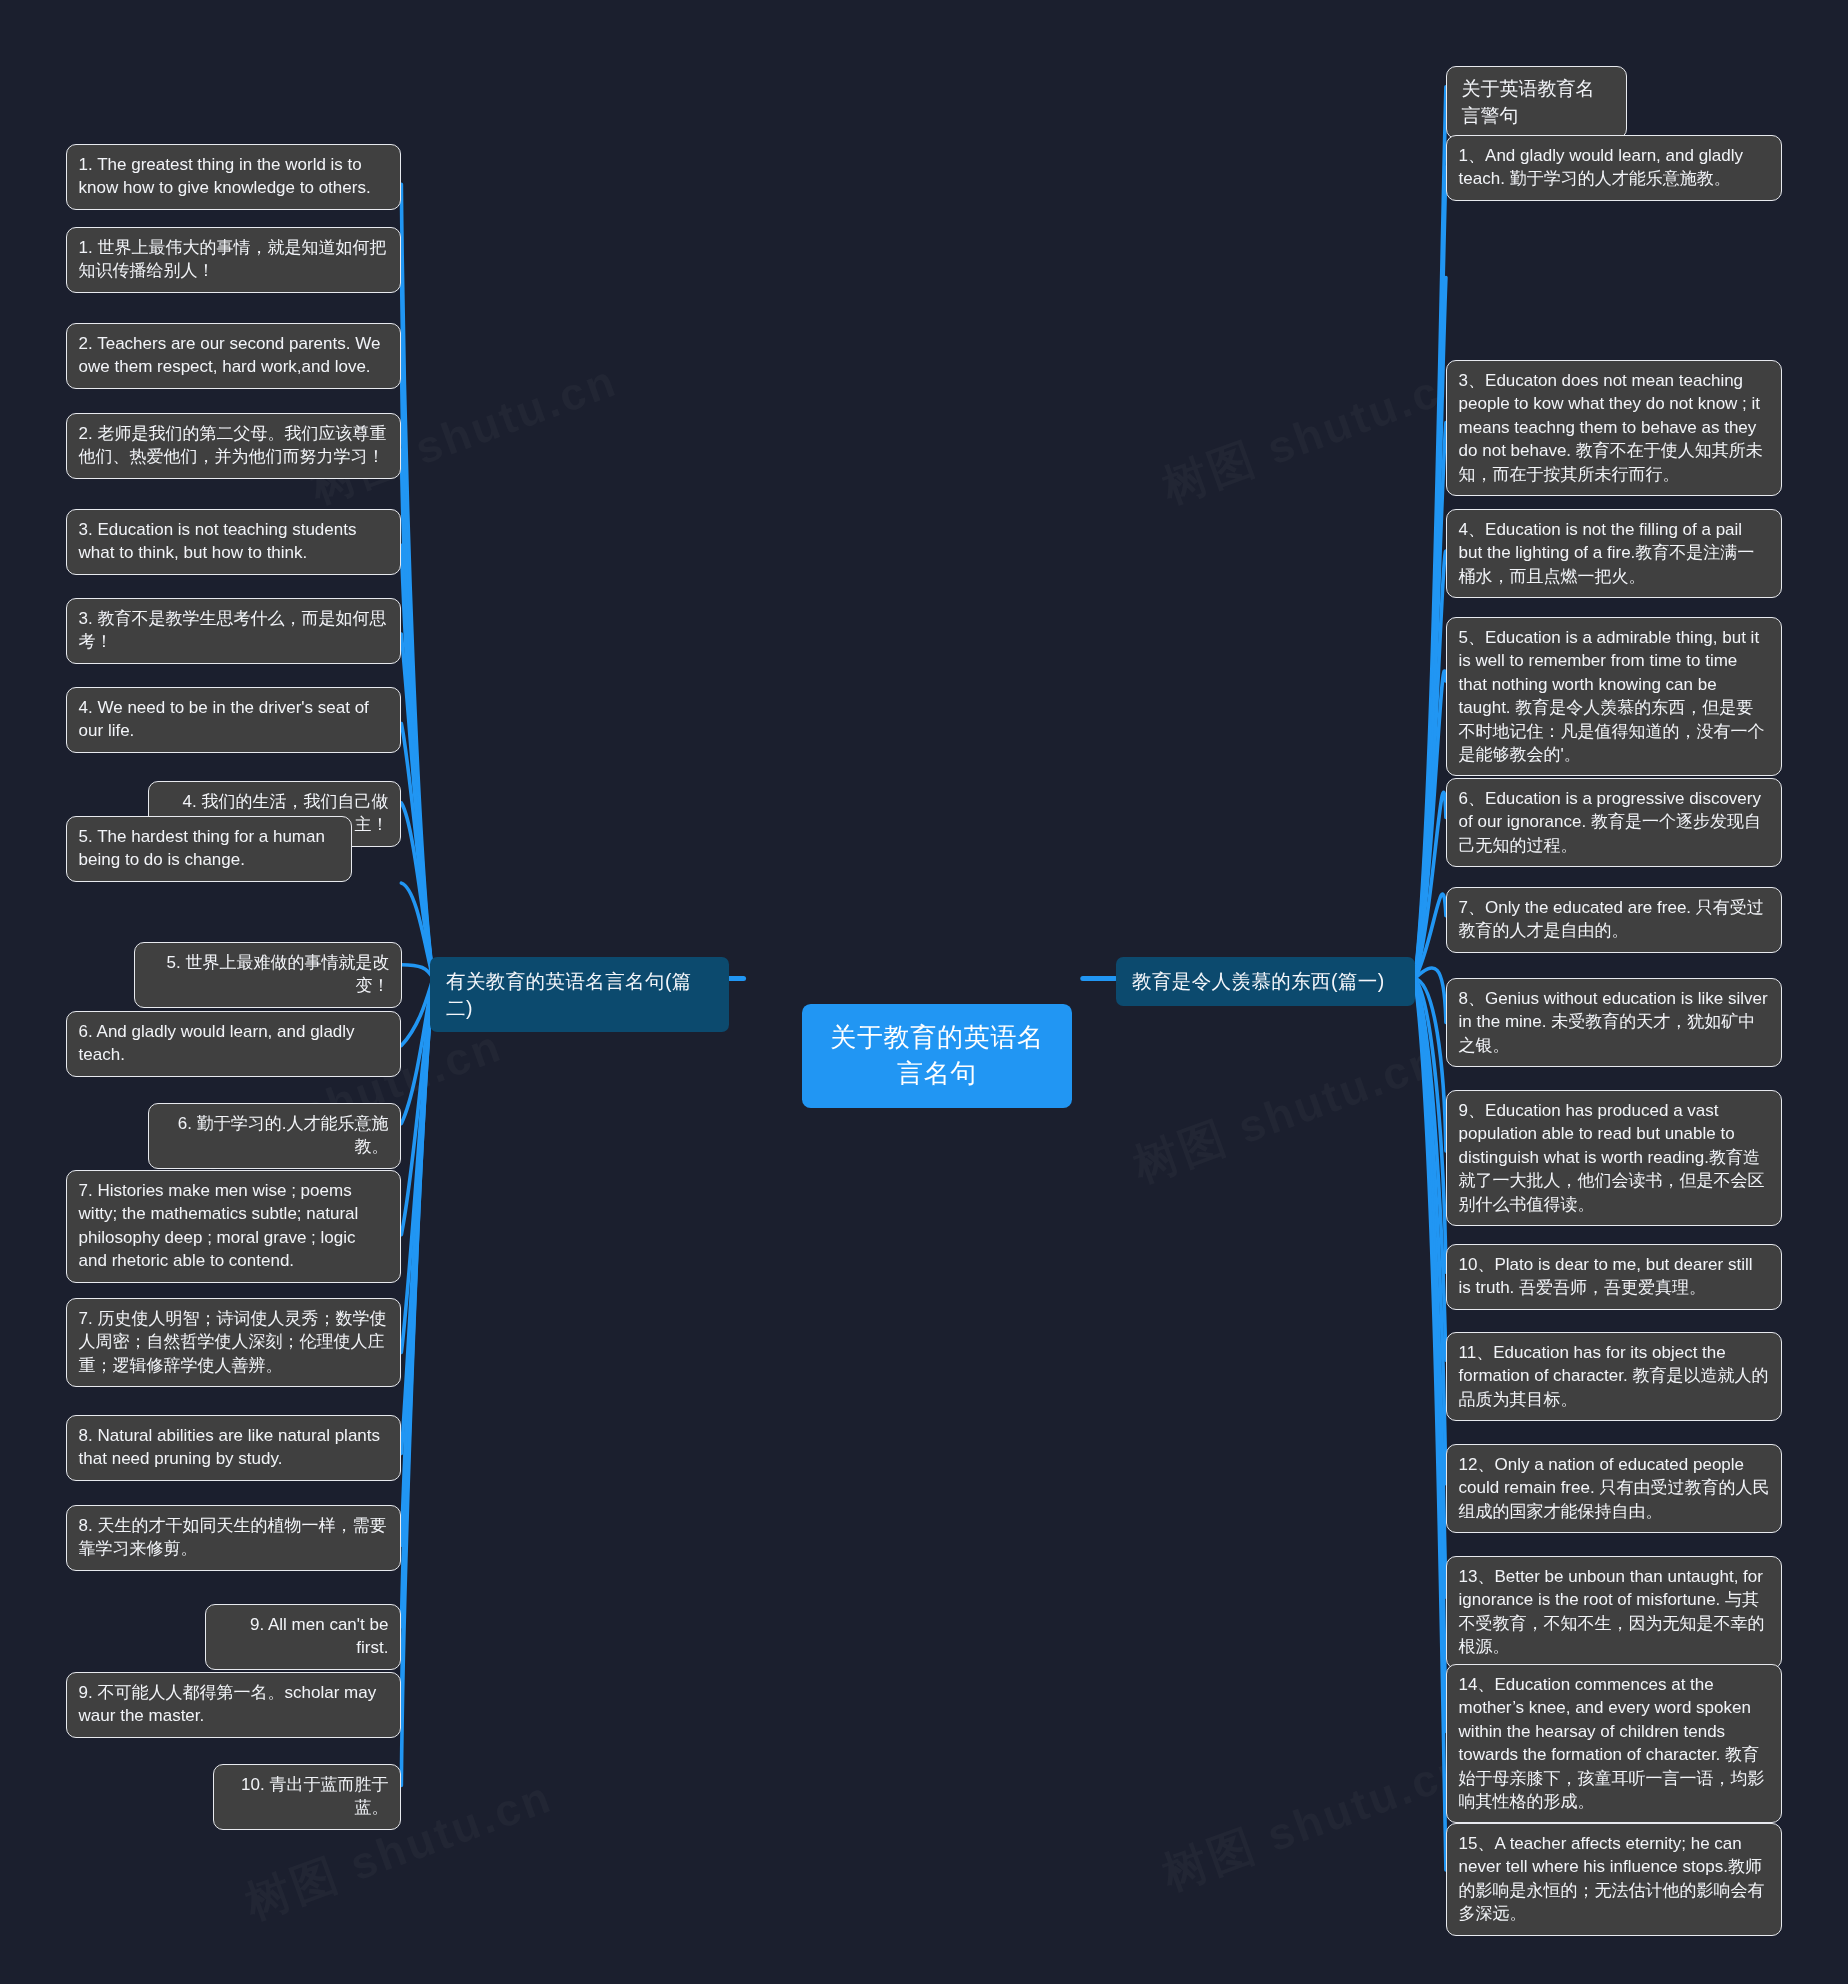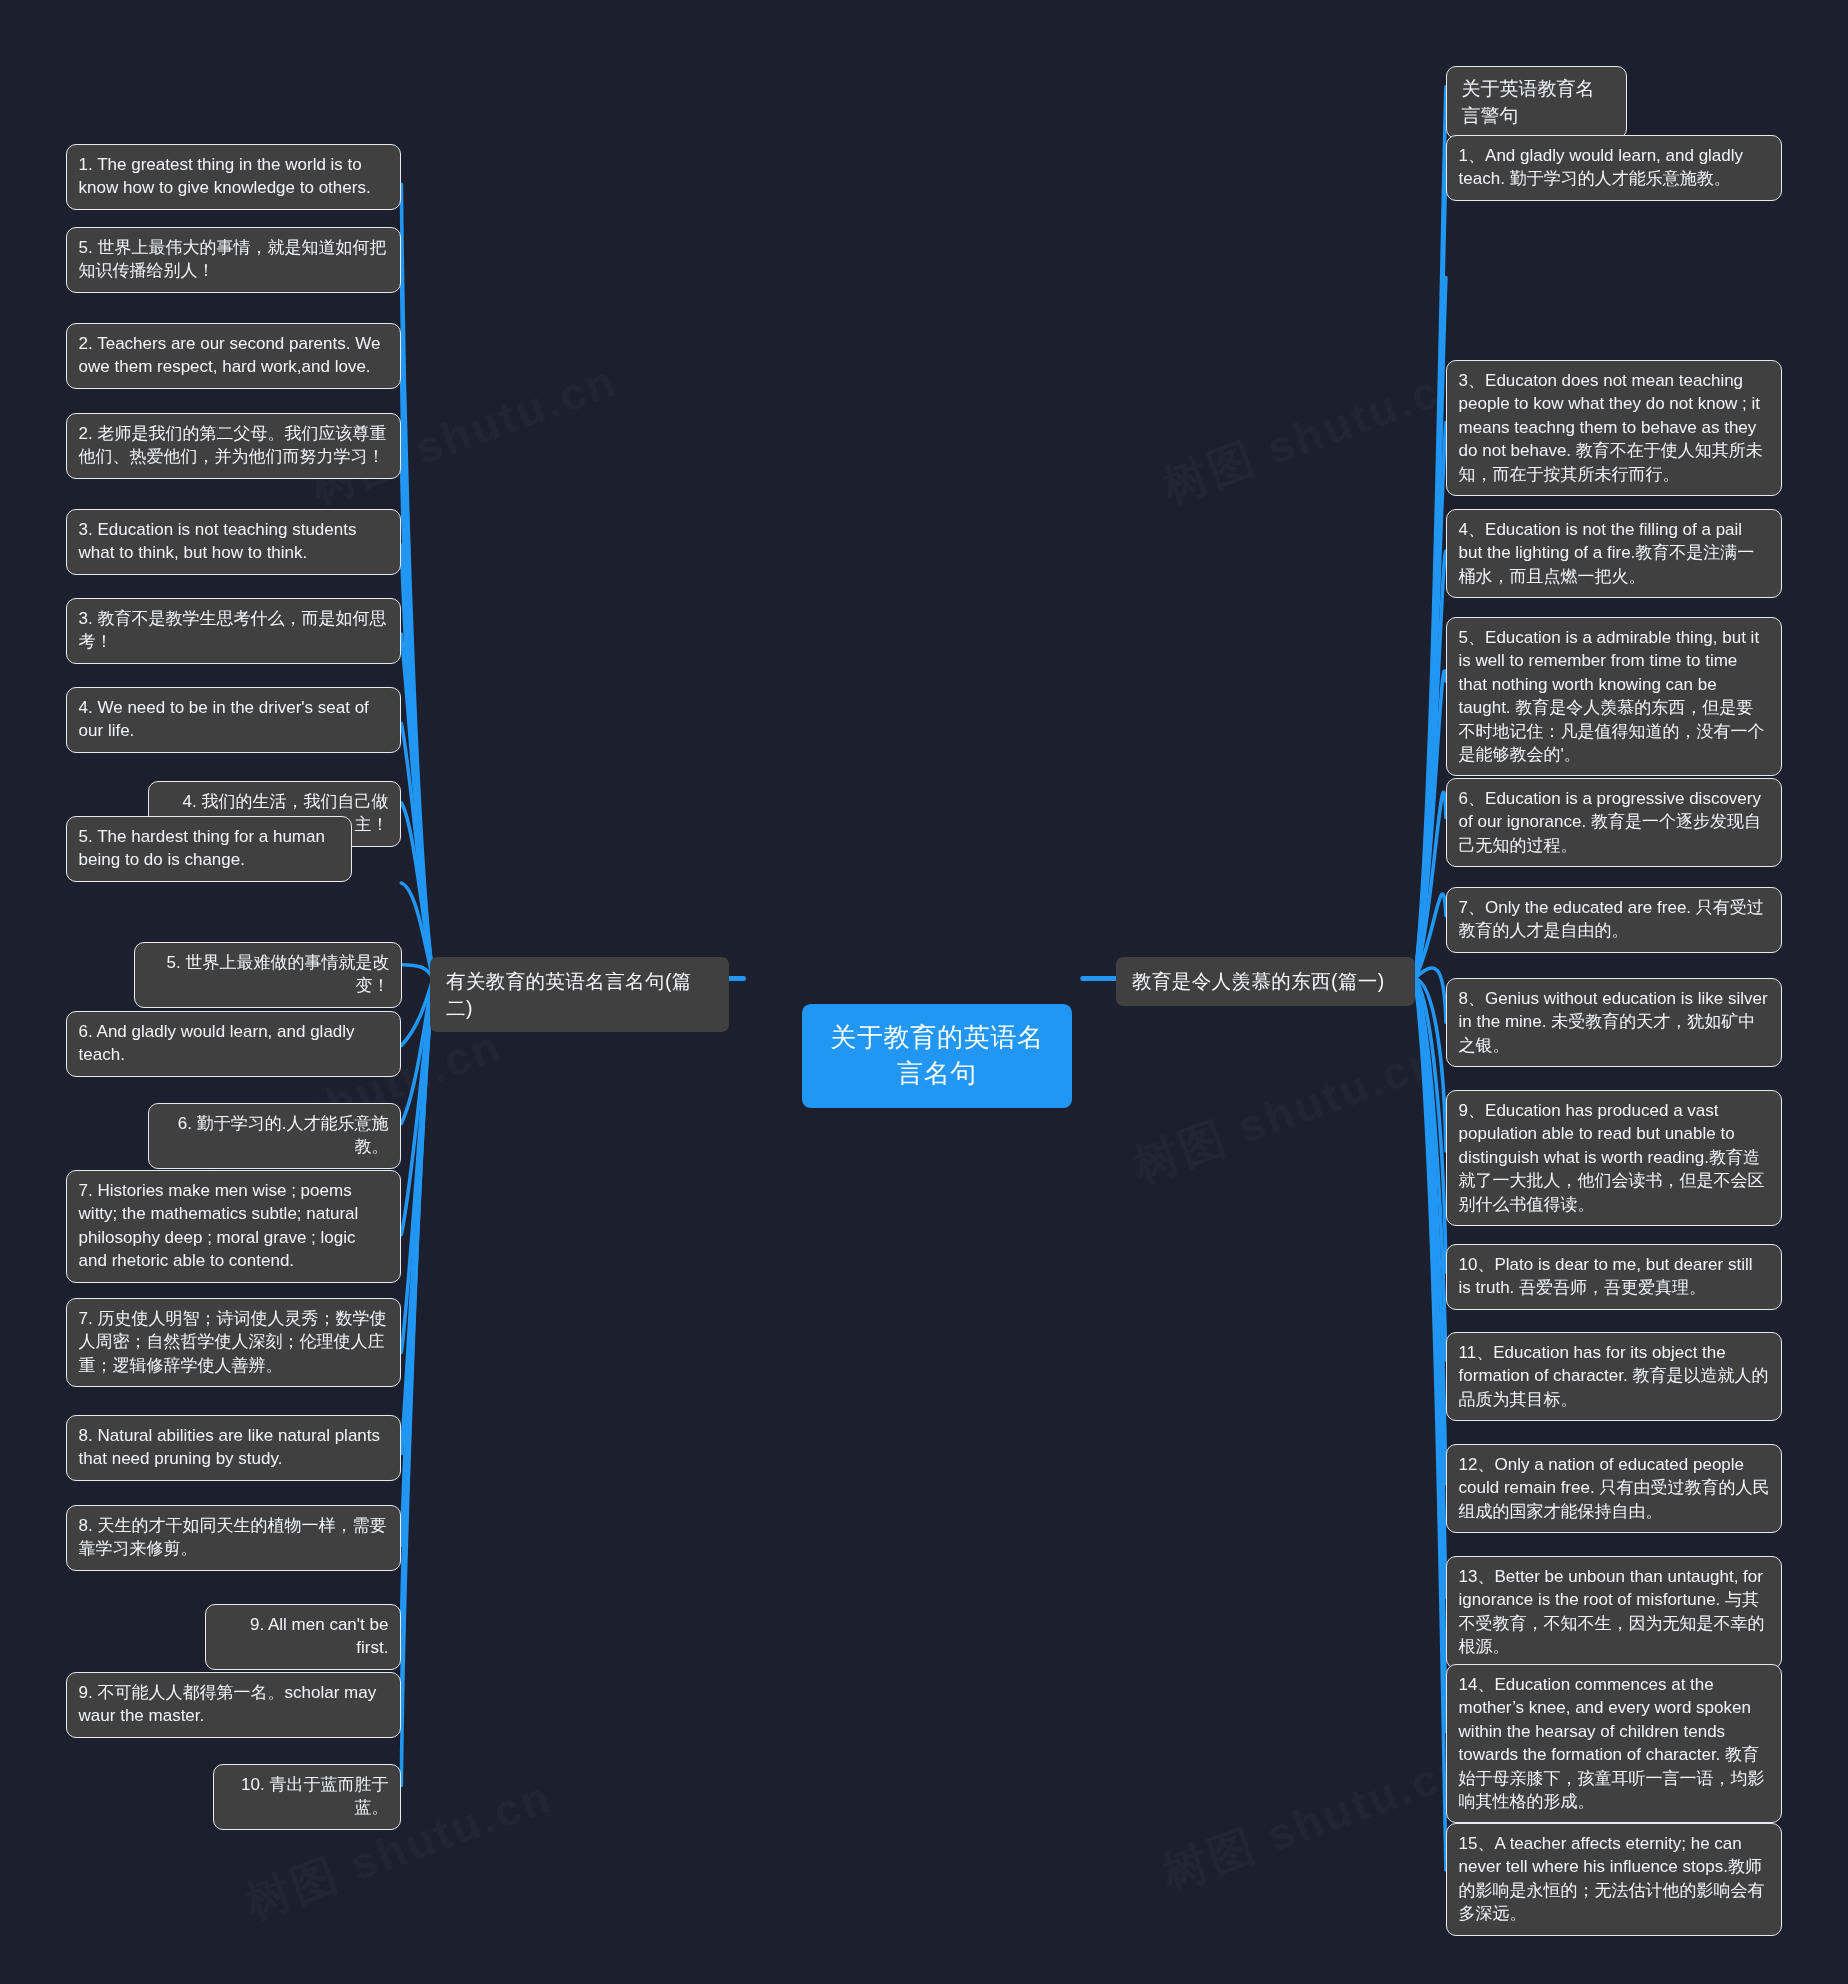--- a/index.html
+++ b/index.html
@@ -50,21 +50,21 @@
     background: #2196f3;
     border: none;
     border-radius: 8.7px;
     font-size: 26px;
     color: #ffffff;
     padding: 16px 21.7px;
     letter-spacing: 0.7px;
     text-align: center;
   }
   .node.branch {
-    background: #404040;
+    background: #0c4a6e;
     border: none;
     border-radius: 7.2px;
     font-size: 19.5px;
     color: #f4f6fa;
     padding: 10.8px 16px;
     letter-spacing: 0.4px;
   }
   .node.sub-title {
     font-size: 19px;
     padding: 9.4px 14.4px;
@@ -127,21 +127,21 @@
       <path d="M1960,1355 C1985,1540 1995,2140 2003,2590"></path>
     </g>
   </svg>
 
   <div class="node root" style="left:758px; top:1004px; width:270px;margin-left:44px;">关于教育的英语名言名句</div>
 
   <div class="node branch" style="left:430px; top:957px; width:299px;">有关教育的英语名言名句(篇二)</div>
   <div class="node branch" style="left:1116px; top:957px; width:299px;">教育是令人羡慕的东西(篇一)</div>
 
   <div class="node" style="left:66px; top:144px; width:335px;">1. The greatest thing in the world is to know how to give knowledge to others.</div>
-  <div class="node" style="left:66px; top:227px; width:335px;">5. 世界上最伟大的事情，就是知道如何把知识传播给别人！</div>
+  <div class="node" style="left:66px; top:227px; width:335px;">1. 世界上最伟大的事情，就是知道如何把知识传播给别人！</div>
   <div class="node" style="left:66px; top:323px; width:335px;">2. Teachers are our second parents. We owe them respect, hard work,and love.</div>
   <div class="node" style="left:66px; top:413px; width:335px;">2. 老师是我们的第二父母。我们应该尊重他们、热爱他们，并为他们而努力学习！</div>
   <div class="node" style="left:66px; top:509px; width:335px;">3. Education is not teaching students what to think, but how to think.</div>
   <div class="node" style="left:66px; top:598px; width:335px;">3. 教育不是教学生思考什么，而是如何思考！</div>
   <div class="node" style="left:66px; top:687px; width:335px;">4. We need to be in the driver's seat of our life.</div>
   <div class="node rt" style="left:148px; top:781px; width:253px;">4. 我们的生活，我们自己做主！</div>
   <div class="node" style="left:66px; top:816px; width:286px;">5. The hardest thing for a human being to do is change.</div>
   <div class="node rt" style="left:134px; top:942px; width:268px;">5. 世界上最难做的事情就是改变！</div>
   <div class="node" style="left:66px; top:1011px; width:335px;">6. And gladly would learn, and gladly teach.</div>
   <div class="node rt" style="left:148px; top:1103px; width:253px;">6. 勤于学习的.人才能乐意施教。</div>

